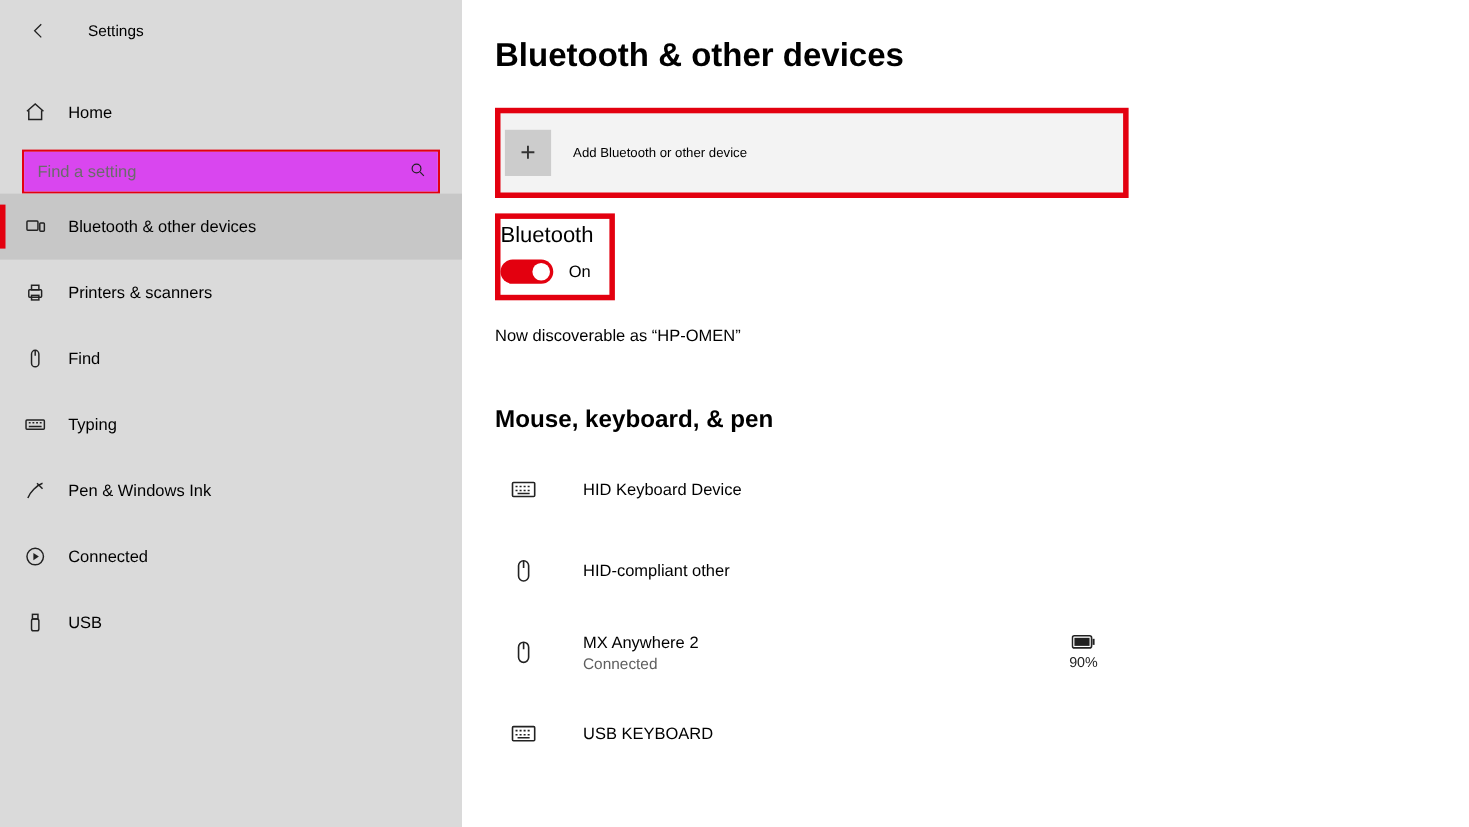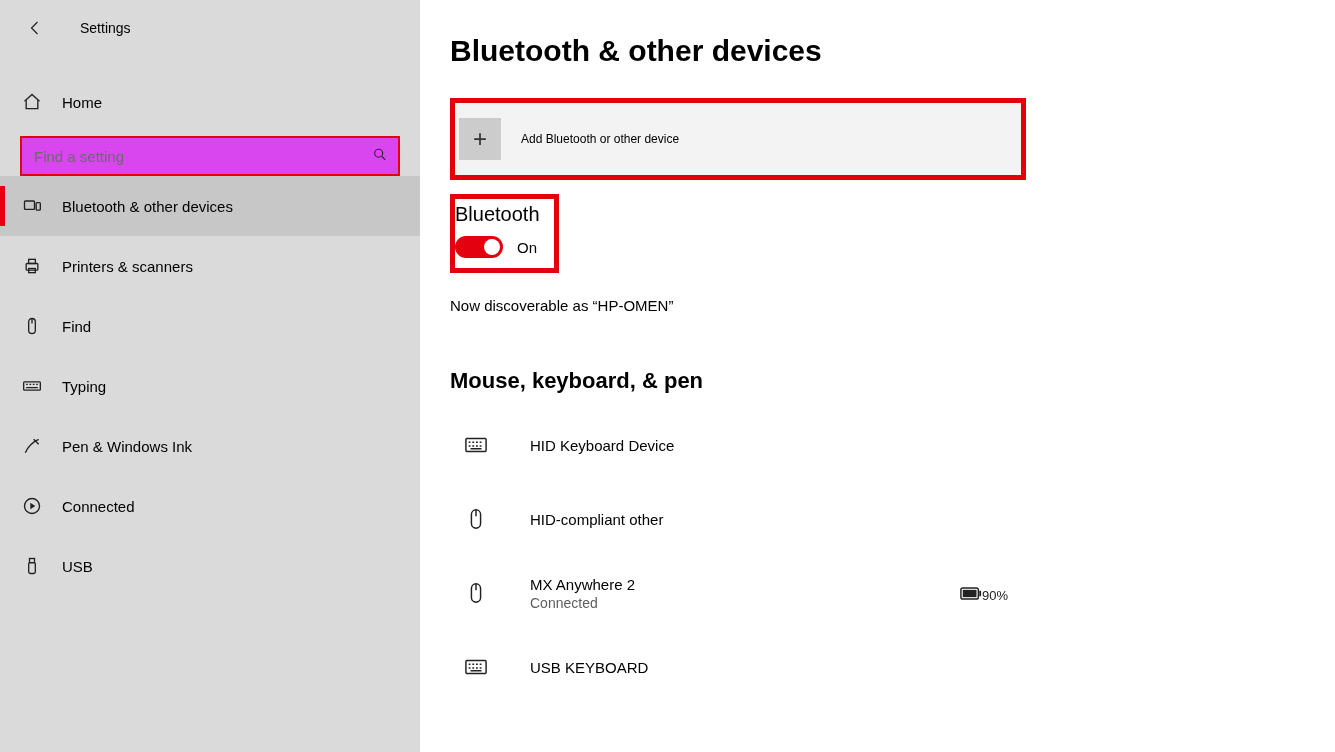--- a/index.html
+++ b/index.html
@@ -157,22 +157,22 @@
   .device-item .dev-icon {
     width:36px; height:36px;
     display:flex; align-items:center; justify-content:center;
     margin-right: 20px;
     color:#111;
   }
   .device-item .names { display:flex; flex-direction:column; }
   .device-item .dname { font-size:15px; }
   .device-item .dsub { font-size:14px; color:#5e5e5e; margin-top:2px; }
   .battery {
-    position:absolute; right:18px; top:50%; transform:translateY(-50%);
-    display:flex; align-items:center;
+    position:absolute; right:28px; top:50%; transform:translateY(-50%);
+    display:flex; flex-direction:column; align-items:center;
     color:#222;
   }
   .battery svg { width:22px; height:14px; }
   .battery .pct { font-size:13px; margin-top:4px; }
 
   
   svg { stroke:#222; stroke-width:1.6; fill:none; }
 </style>
 </head>
 <body>

